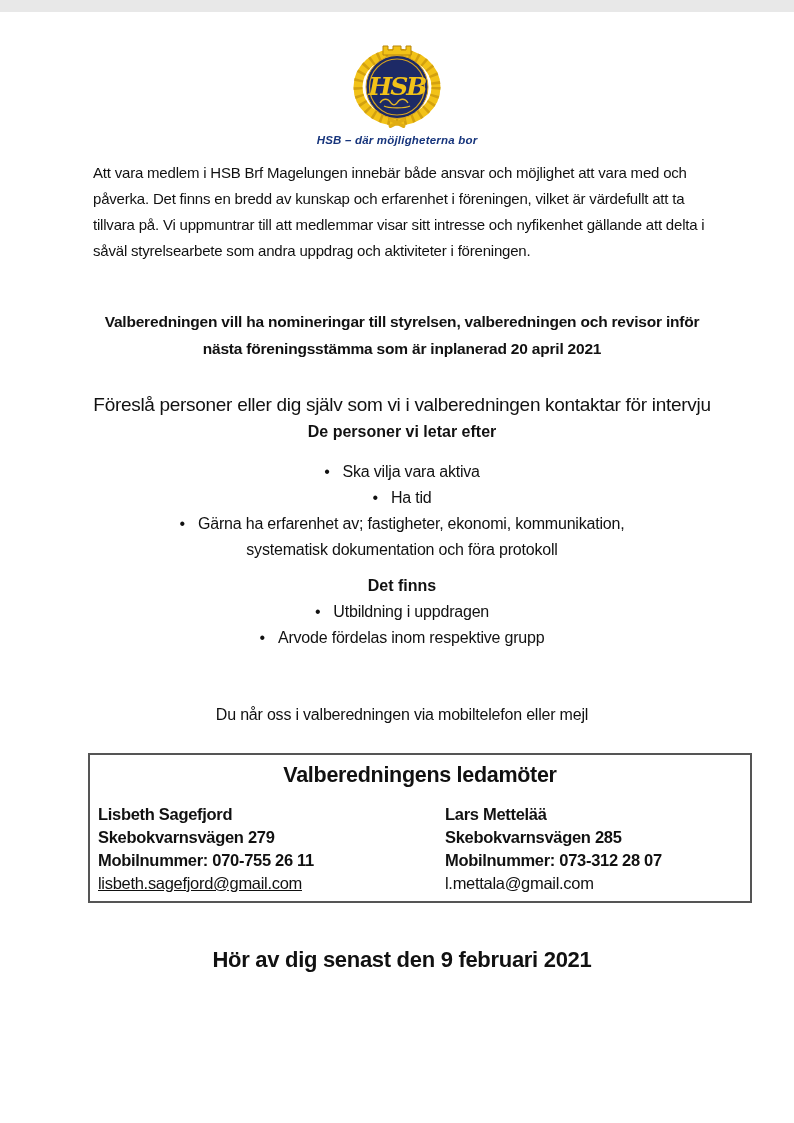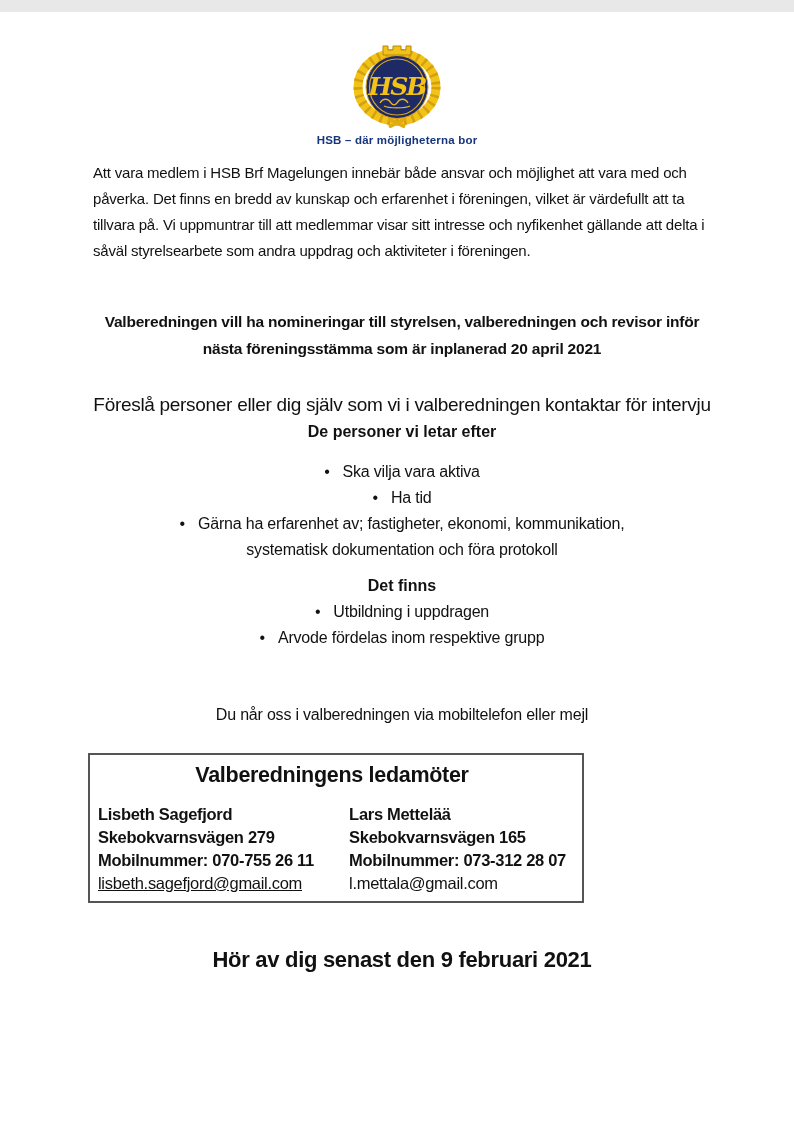--- a/index.html
+++ b/index.html
@@ -15,20 +15,21 @@
     overflow: hidden;
   }
   .logo-block { padding-top: 32px; text-align: center; }
   .logo-svg { width: 100px; height: 84px; display: inline-block; }
   .tagline {
     font-size: 11.5px;
     font-weight: bold;
     color: #17357C;
     margin-top: 2px;
     letter-spacing: 0.2px;
+    font-style: italic;
   }
   .title {
     text-align: center;
     font-size: 34px;
     font-weight: bold;
     letter-spacing: -0.5px;
     margin-top: 22px;
     line-height: 38px;
   }
   .content { width: 618px; margin-left: 93px; }
@@ -74,23 +75,23 @@
     margin-top: 50px;
     text-align: center;
     font-size: 16px;
     line-height: 27px;
     letter-spacing: -0.2px;
     white-space: nowrap;
   }
   .members-box {
     margin-top: 25px;
     margin-left: -5px;
-    width: 496px;
+    width: 664px;
     border: 2px solid #555555;
-    padding: 7px 8px 0 0;
+    padding: 7px 0 0 0;
   }
   .members-heading {
     text-align: center;
     font-size: 21.5px;
     font-weight: bold;
     line-height: 27px;
     letter-spacing: -0.3px;
     white-space: nowrap;
   }
   .members-cols { display: flex; margin-top: 14px; padding: 0 8px 6px 8px; }
@@ -169,21 +170,21 @@
       <div class="members-heading">Valberedningens ledamöter</div>
       <div class="members-cols">
         <div class="member">
           <div class="member-line">Lisbeth Sagefjord</div>
           <div class="member-line">Skebokvarnsvägen 279</div>
           <div class="member-line">Mobilnummer: 070-755 26 11</div>
           <div class="member-line email"><a href="#" class="email-link">lisbeth.sagefjord@gmail.com</a></div>
         </div>
         <div class="member second">
           <div class="member-line">Lars Mettelää</div>
-          <div class="member-line">Skebokvarnsvägen 165</div>
+          <div class="member-line">Skebokvarnsvägen 285</div>
           <div class="member-line">Mobilnummer: 073-312 28 07</div>
           <div class="member-line email">l.mettala@gmail.com</div>
         </div>
       </div>
     </div>
 
     <p class="deadline">Hör av dig senast den 9 februari 2021</p>
 
   </div>
 </div>

